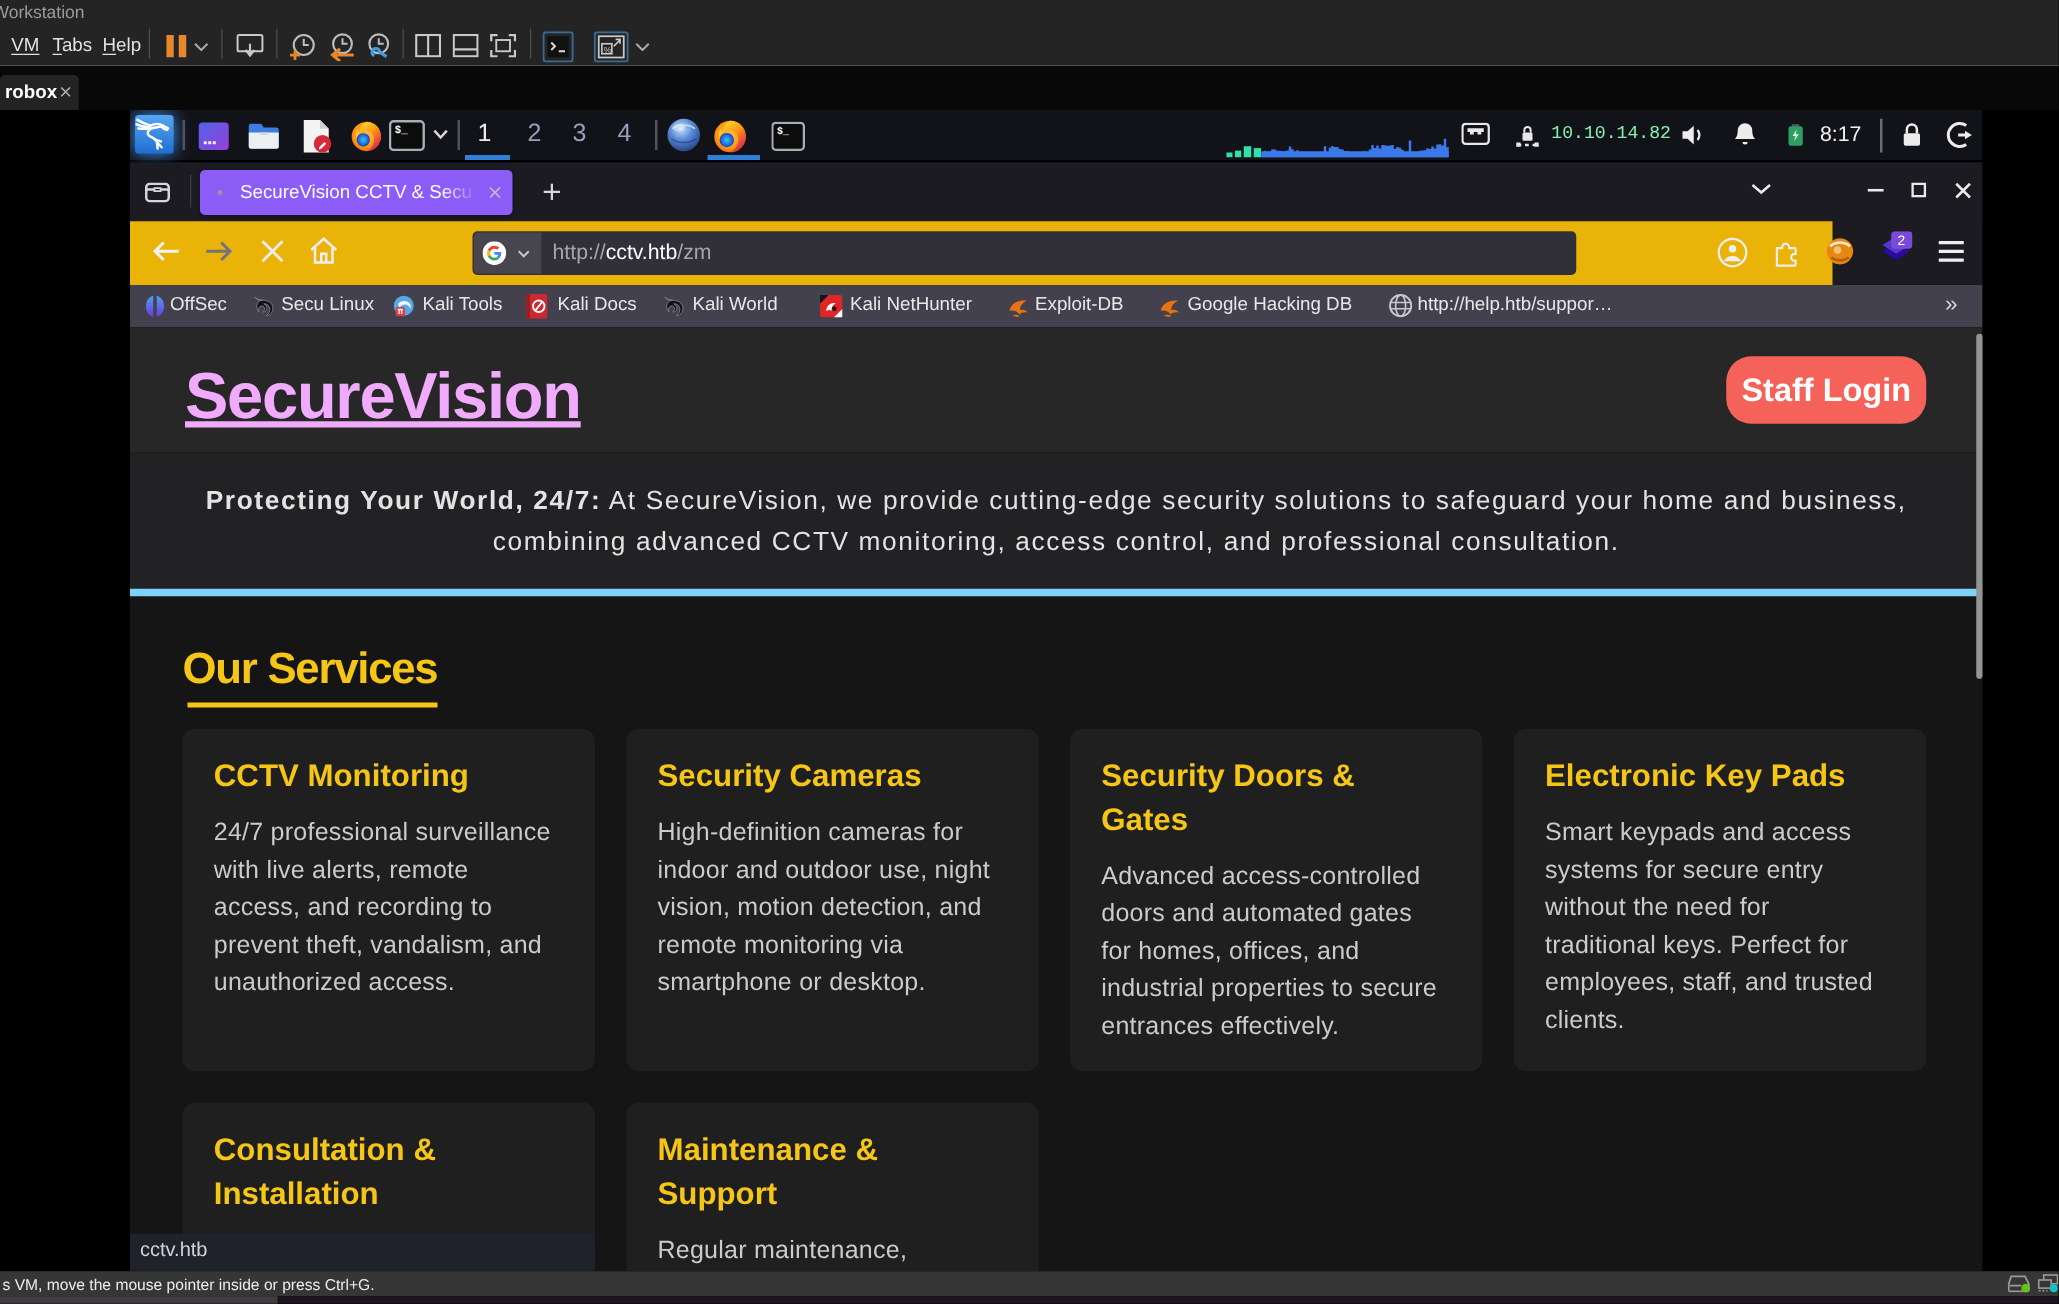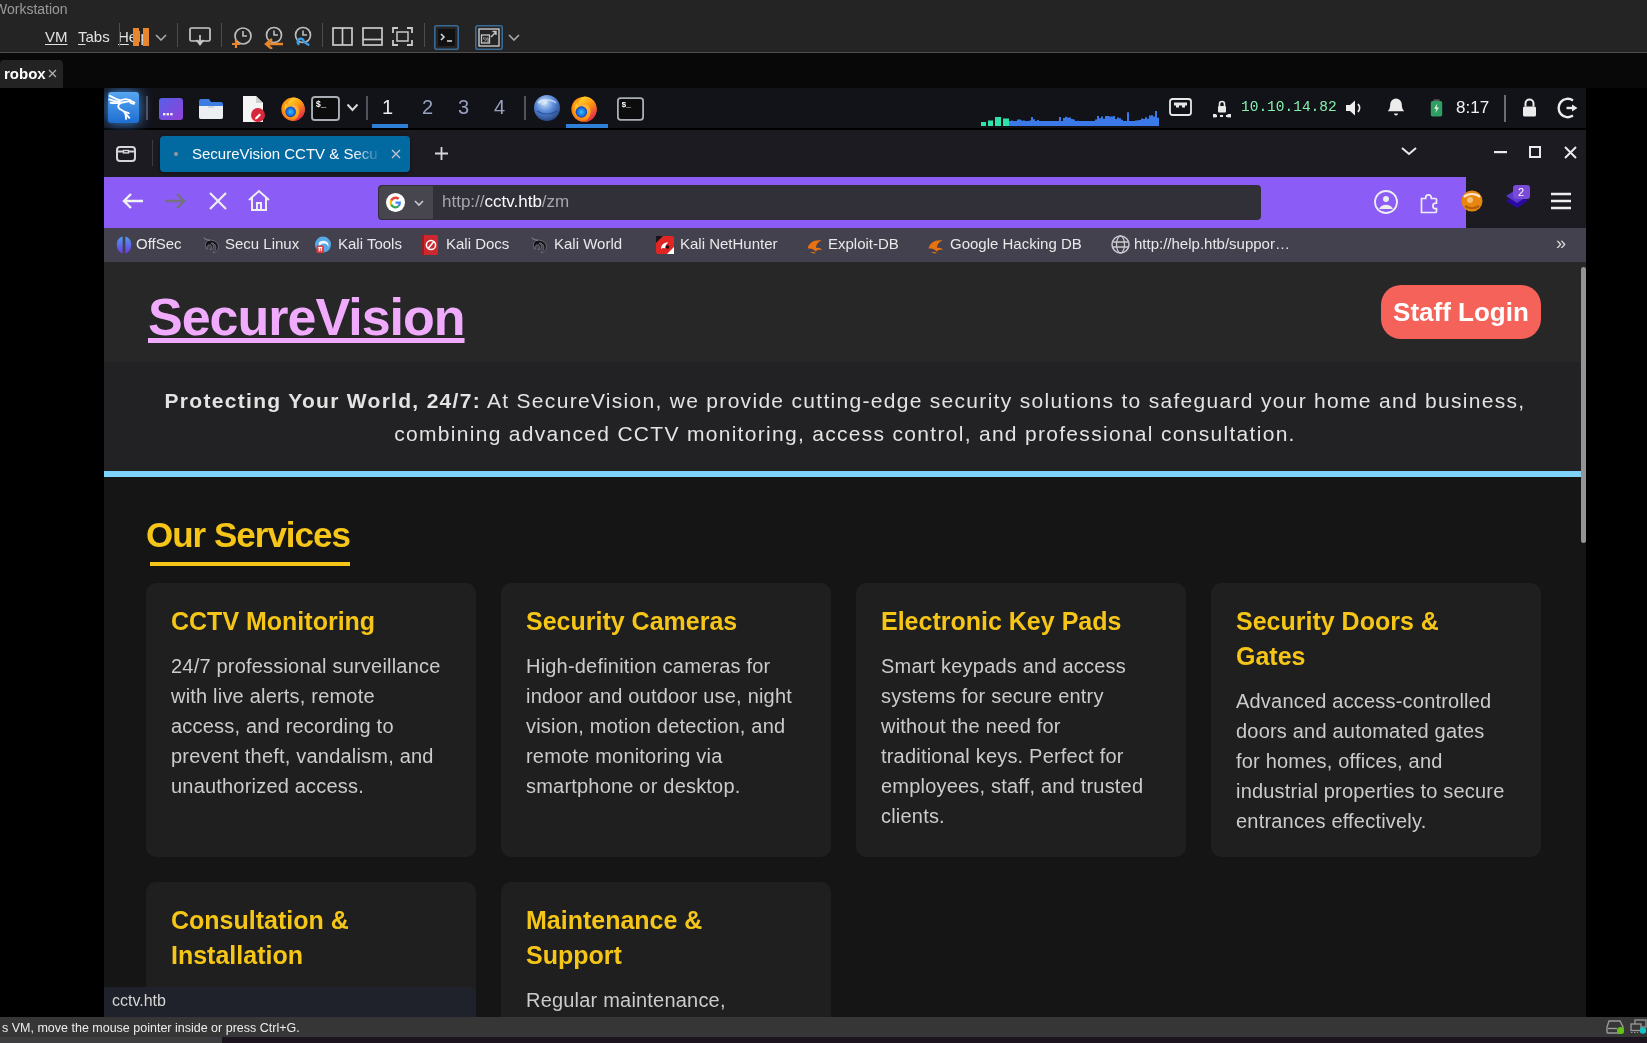--- a/index.html
+++ b/index.html
@@ -4,44 +4,44 @@
 <style>
 * { margin:0; padding:0; box-sizing:border-box; }
 html,body { width:1647px; height:1043px; overflow:hidden; background:#000; font-family:"Liberation Sans", sans-serif; }
 #stage { position:relative; width:1647px; height:1043px; background:#000; }
 .abs { position:absolute; }
 
 
 #vm-title { left:0; top:0; width:1647px; height:16px; background:#242424; color:#9b9b9b; font-size:14px; }
 #vm-title span { position:absolute; left:-6px; top:1px; }
 #vm-menu { left:0; top:16px; width:1647px; height:37px; background:#242424; border-bottom:1px solid #4e4e4e; color:#e2e2e2; font-size:15px; }
-.mi { position:absolute; top:12px; font-size:15px;margin-left:36px; }
+.mi { position:absolute; top:12px; font-size:15px; }
 .mi u { text-decoration-thickness:1px; text-underline-offset:2px; }
 .msep { position:absolute; top:7px; width:1px; height:24px; background:#4d4d4d; }
 #vm-tabrow { left:0; top:53px; width:1647px; height:35px; background:#080808; }
 #robox-tab { position:absolute; left:0; top:7px; width:63px; height:28px; background:#232323; border-radius:4px 4px 0 0; color:#fff; font-size:15px; font-weight:bold; }
 #robox-tab .lbl { position:absolute; left:4px; top:5px; }
 
 
 #vm-screen { left:104px; top:88px; width:1482px; height:929px; background:#000; overflow:hidden; }
 
 
 #kali-panel { position:absolute; left:0; top:0; width:1482px; height:40px; background:#121219; }
 .kp { position:absolute; }
 .kpsep { position:absolute; top:8px; width:2px; height:24px; background:#52525c; }
 .wsnum { position:absolute; top:8px; font-size:20px; color:#97a1be; }
 
 
 #ffwin { position:absolute; left:0; top:42px; width:1482px; height:887px; background:#1c1b22; }
 #ff-tabbar { position:absolute; left:0; top:0; width:1482px; height:47px; background:#1c1b22; }
-#ff-tab { position:absolute; left:56px; top:6px; width:250px; height:36px; background:#0369a1; border-radius:4px; box-shadow:0 1px 4px rgba(0,0,0,.4); }
+#ff-tab { position:absolute; left:56px; top:6px; width:250px; height:36px; background:#8b5cf6; border-radius:4px; box-shadow:0 1px 4px rgba(0,0,0,.4); }
 #ff-tab .dot { position:absolute; left:14px; top:16px; width:4px; height:4px; border-radius:50%; background:#999; }
 #ff-tab .t { position:absolute; left:32px; top:9px; font-size:15px; color:#fbfbfe; white-space:nowrap; width:190px; overflow:hidden; -webkit-mask-image:linear-gradient(90deg,#000 85%,transparent); }
 .winctl { position:absolute; top:14px; color:#eaeaea; }
-#ff-navbar { position:absolute; left:0; top:47px; width:1362px; height:51px; background:#8b5cf6; }
+#ff-navbar { position:absolute; left:0; top:47px; width:1362px; height:51px; background:#eab308; }
 .navico { position:absolute; top:10px; }
 #urlbar { position:absolute; left:274px; top:8px; width:883px; height:35px; background:#313039; border-radius:4px; }
 #urlchip { position:absolute; left:1px; top:1px; width:54px; height:33px; background:#47464f; border-radius:4px 0 0 4px; }
 #urltext { position:absolute; left:64px; top:7px; font-size:17px; color:#a6a5ae; }
 #urltext b { color:#fbfbfe; font-weight:normal; }
 #ff-bmbar { position:absolute; left:0; top:98px; width:1482px; height:34px; background:#42414d; }
 .bm { position:absolute; top:7px; height:20px; color:#e8e8ea; font-size:15px; white-space:nowrap; }
 
 
 #page { position:absolute; left:0; top:132px; width:1482px; height:755px; background:#151515; overflow:hidden; }
@@ -455,26 +455,26 @@
           <div id="grid">
             <div class="card">
                 <h3>CCTV Monitoring</h3>
                 <p>24/7 professional surveillance<br>with live alerts, remote<br>access, and recording to<br>prevent theft, vandalism, and<br>unauthorized access.</p>
               </div>
             <div class="card">
                 <h3>Security Cameras</h3>
                 <p>High-definition cameras for<br>indoor and outdoor use, night<br>vision, motion detection, and<br>remote monitoring via<br>smartphone or desktop.</p>
               </div>
             <div class="card">
+                <h3>Security Doors &amp;<br>Gates</h3>
+                <p>Advanced access-controlled<br>doors and automated gates<br>for homes, offices, and<br>industrial properties to secure<br>entrances effectively.</p>
+              </div>
+            <div class="card">
                 <h3>Electronic Key Pads</h3>
                 <p>Smart keypads and access<br>systems for secure entry<br>without the need for<br>traditional keys. Perfect for<br>employees, staff, and trusted<br>clients.</p>
-              </div>
-            <div class="card">
-                <h3>Security Doors &amp;<br>Gates</h3>
-                <p>Advanced access-controlled<br>doors and automated gates<br>for homes, offices, and<br>industrial properties to secure<br>entrances effectively.</p>
               </div>
           </div>
           <div id="grid2">
             <div class="card">
                 <h3>Consultation &amp;<br>Installation</h3>
                 <p>Expert consultation and<br>professional installation of<br>security systems.</p>
               </div>
             <div class="card">
                 <h3>Maintenance &amp;<br>Support</h3>
                 <p>Regular maintenance,<br>software updates, and<br>support for installed systems.</p>

